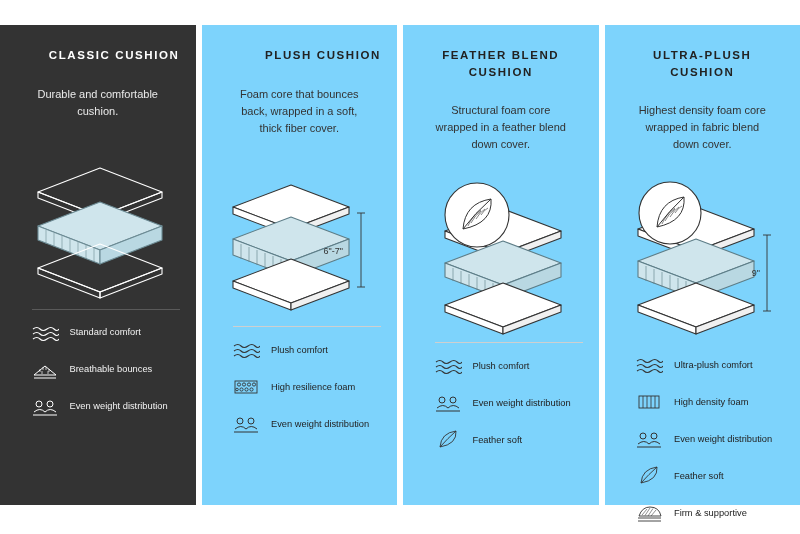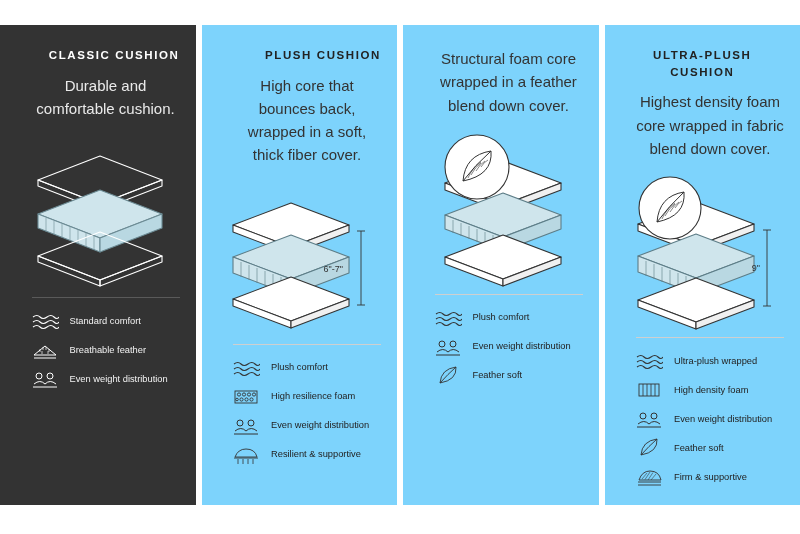--- a/index.html
+++ b/index.html
@@ -46,24 +46,24 @@
   .card-title {
     font-size: 11.5px;
     font-weight: bold;
     letter-spacing: 1.6px;
     text-align: center;
     line-height: 1.45;
     margin: 0 0 10px 0;
     text-transform: uppercase;
   }
   .card-desc {
-    font-size: 15px;
+    font-size: 11px;
     line-height: 1.55;
     text-align: center;
-    margin: 0;
+    margin: 12px;
     max-width: 148px;
   }
   .card.dark .card-desc { color: #eaeaea; }
   .card.light .card-desc { color: #333333; }
 
   .art {
     position: relative;
     width: 160px;
     height: 165px;
     margin-top: 8px;
@@ -76,21 +76,21 @@
     height: 1px;
     background: #cfcfcf;
     margin: 4px 0 10px 0;
   }
   .card.dark .divider { background: #5a5a5a; }
 
   .features {
     width: 152px;
     display: flex;
     flex-direction: column;
-    gap: 3px;
+    gap: 11px;
     padding-left: 2px;
     box-sizing: border-box;
   }
   .feature {
     display: flex;
     align-items: center;
     gap: 10px;
   }
   .feature .ficon {
     width: 30px;
@@ -172,39 +172,39 @@
             <g stroke-width="0.7">
               <line x1="9" y1="13" x2="9" y2="10"></line>
               <line x1="12" y1="11" x2="12" y2="8"></line>
               <line x1="15" y1="11" x2="15" y2="8"></line>
               <line x1="18" y1="13" x2="18" y2="10"></line>
               <line x1="11" y1="15" x2="11" y2="12"></line>
               <line x1="17" y1="15" x2="17" y2="12"></line>
             </g>
           </svg>
         </span>
-        <span class="flabel">Breathable feather</span>
+        <span class="flabel">Breathable bounces</span>
       </div>
       <div class="feature">
         <span class="ficon">
           <svg width="28" height="22" viewBox="0 0 28 22" fill="none" stroke="#ffffff" stroke-width="1">
             <circle cx="8" cy="8" r="3"></circle>
             <circle cx="19" cy="8" r="3"></circle>
             <path d="M3 16 q6 -5 11 0 q5 -5 11 0"></path>
             <line x1="2" y1="19" x2="26" y2="19"></line>
           </svg>
         </span>
         <span class="flabel">Even weight distribution</span>
       </div>
     </div>
   </div>
 
   <div class="card light">
     <div class="card-title">PLUSH CUSHION</div>
-    <div class="card-desc">High core that bounces back, wrapped in a soft, thick fiber cover.</div>
+    <div class="card-desc">Foam core that bounces back, wrapped in a soft, thick fiber cover.</div>
 
     <div class="art">
       <svg width="160" height="165" viewBox="0 0 160 165">
         <g fill="none" stroke="#333333" stroke-width="1.1" stroke-linejoin="round">
           <polygon points="70,28 128,50 70,72 12,50" fill="#ffffff"></polygon>
           <polygon points="12,50 70,72 70,79 12,57" fill="#ffffff"></polygon>
           <polygon points="128,50 70,72 70,79 128,57" fill="#f0f0f0"></polygon>
 
           <polygon points="70,60 128,82 70,104 12,82" fill="#cfe5ec" stroke="#5d7d87"></polygon>
           <polygon points="12,82 70,104 70,120 12,98" fill="#cfe5ec" stroke="#5d7d87"></polygon>
@@ -267,39 +267,25 @@
         <span class="ficon">
           <svg width="28" height="22" viewBox="0 0 28 22" fill="none" stroke="#333333" stroke-width="1">
             <circle cx="8" cy="8" r="3"></circle>
             <circle cx="19" cy="8" r="3"></circle>
             <path d="M3 16 q6 -5 11 0 q5 -5 11 0"></path>
             <line x1="2" y1="19" x2="26" y2="19"></line>
           </svg>
         </span>
         <span class="flabel">Even weight distribution</span>
       </div>
-      <div class="feature">
-        <span class="ficon">
-          <svg width="28" height="22" viewBox="0 0 28 22" fill="none" stroke="#333333" stroke-width="0.9">
-            <path d="M3 13 q3 -8 11 -8 q9 0 11 8 Z"></path>
-            <line x1="2" y1="14" x2="26" y2="14"></line>
-            <g stroke-width="0.8">
-              <line x1="6" y1="15" x2="6" y2="20"></line>
-              <line x1="11" y1="15" x2="11" y2="20"></line>
-              <line x1="16" y1="15" x2="16" y2="20"></line>
-              <line x1="21" y1="15" x2="21" y2="20"></line>
-            </g>
-          </svg>
-        </span>
-        <span class="flabel">Resilient &amp; supportive</span>
-      </div>
     </div>
   </div>
 
   <div class="card light">
+    <div class="card-title">FEATHER BLEND CUSHION</div>
     <div class="card-desc">Structural foam core wrapped in a feather blend down cover.</div>
 
     <div class="art">
       <svg width="160" height="165" viewBox="0 0 160 165">
         <g fill="none" stroke="#333333" stroke-width="1.1" stroke-linejoin="round">
           <polygon points="80,36 138,58 80,80 22,58" fill="#ffffff"></polygon>
           <polygon points="22,58 80,80 80,87 22,65" fill="#ffffff"></polygon>
           <polygon points="138,58 80,80 80,87 138,65" fill="#f0f0f0"></polygon>
 
           <polygon points="80,68 138,90 80,112 22,90" fill="#cfe5ec" stroke="#5d7d87"></polygon>
@@ -424,21 +410,21 @@
 
     <div class="features">
       <div class="feature">
         <span class="ficon">
           <svg width="28" height="20" viewBox="0 0 28 20" fill="none" stroke="#333333" stroke-width="1.1">
             <path d="M2 6 q4 -3 7 0 t7 0 t7 0 t5 0"></path>
             <path d="M2 11 q4 -3 7 0 t7 0 t7 0 t5 0"></path>
             <path d="M2 16 q4 -3 7 0 t7 0 t7 0 t5 0"></path>
           </svg>
         </span>
-        <span class="flabel">Ultra-plush wrapped</span>
+        <span class="flabel">Ultra-plush comfort</span>
       </div>
       <div class="feature">
         <span class="ficon">
           <svg width="28" height="22" viewBox="0 0 28 22" fill="none" stroke="#333333" stroke-width="0.9">
             <rect x="4" y="5" width="20" height="12"></rect>
             <g stroke-width="0.8">
               <line x1="8" y1="5" x2="8" y2="17"></line>
               <line x1="12" y1="5" x2="12" y2="17"></line>
               <line x1="16" y1="5" x2="16" y2="17"></line>
               <line x1="20" y1="5" x2="20" y2="17"></line>

